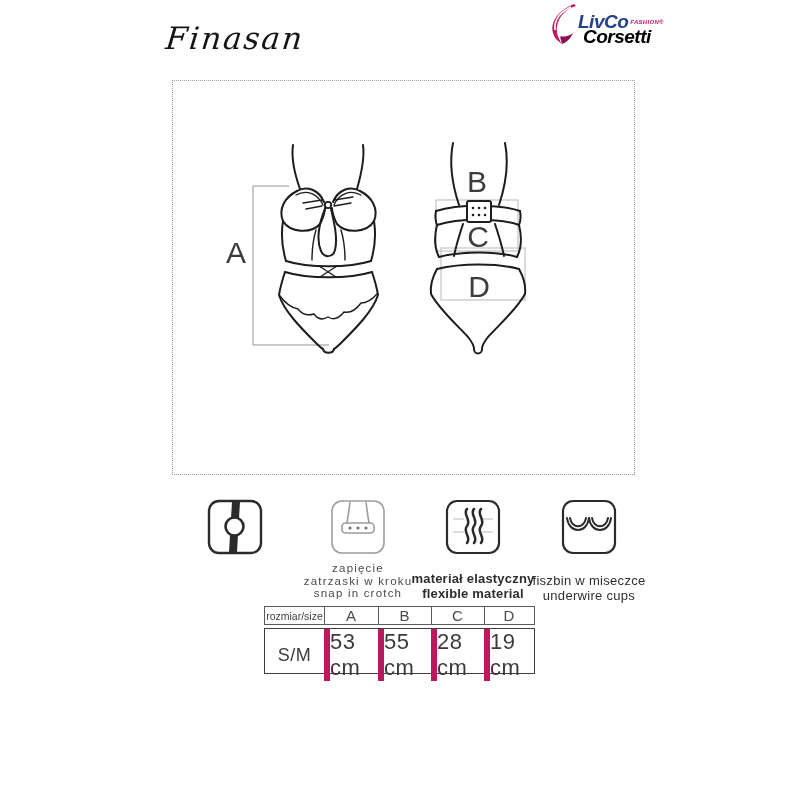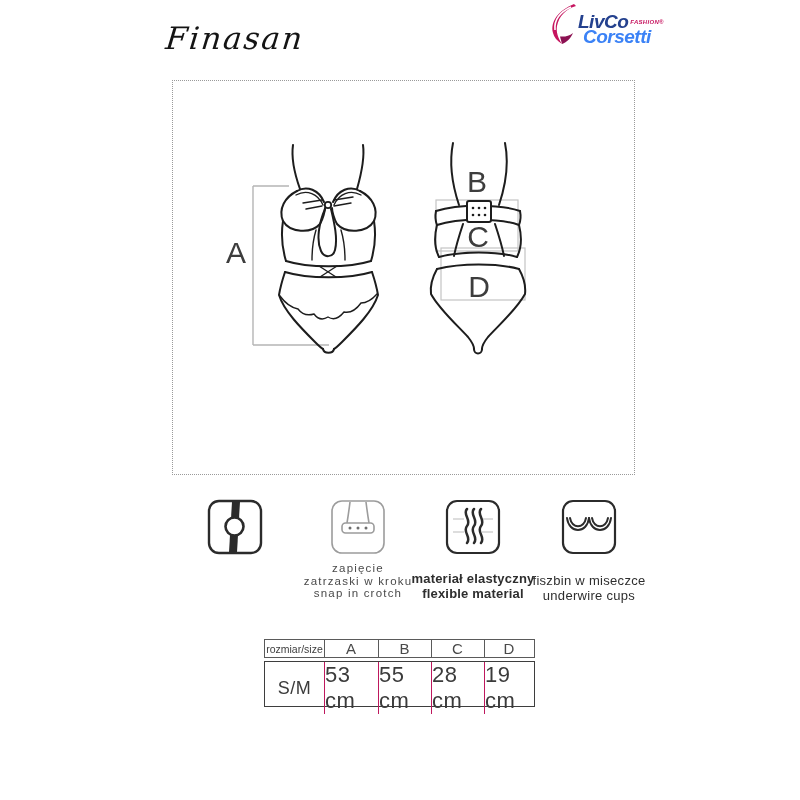--- a/index.html
+++ b/index.html
@@ -10,21 +10,21 @@
   .title{position:absolute;left:166px;top:20px;font-family:"DejaVu Serif",serif;
          font-style:italic;font-size:31px;letter-spacing:2px;color:#141414;transform:skewX(-6deg);}
 
   
   .logo{position:absolute;left:547px;top:3px;display:flex;align-items:flex-end;}
   .logo-swirl{width:30px;height:43px;flex:0 0 auto;}
   .logo-text{margin-left:1px;line-height:1;}
   .logo-row1{display:flex;align-items:flex-start;}
   .lv{font-size:19px;font-weight:bold;font-style:italic;color:#24418e;letter-spacing:-0.5px;}
   .fashion{font-size:6px;font-weight:bold;font-style:italic;color:#c6155f;margin-left:2px;margin-top:7px;letter-spacing:0.3px;}
-  .corsetti{font-size:19px;font-weight:bold;font-style:italic;color:#3b82f6;margin-top:-4px;margin-left:5px;letter-spacing:-0.5px;}
+  .corsetti{font-size:19px;font-weight:bold;font-style:italic;color:#000000;margin-top:-4px;margin-left:5px;letter-spacing:-0.5px;}
 
   
   .diagram{position:absolute;left:172px;top:80px;width:461px;height:393px;border:1px dotted #9a9a9a;}
   .diagram svg{display:block;width:461px;height:393px;}
   .gline{stroke:#b5b5b5;stroke-width:1.4;fill:none;}
   .grect{stroke:#c4c4c4;stroke-width:1.2;fill:none;}
   .dline{stroke:#1d1d1d;stroke-width:2;fill:none;stroke-linecap:round;stroke-linejoin:round;}
   .dthin{stroke:#1d1d1d;stroke-width:1.4;fill:none;stroke-linecap:round;}
   .mlabel{font-family:"Liberation Sans",sans-serif;font-size:30px;fill:#3d3d3d;}
 
@@ -32,30 +32,30 @@
   .feature{position:absolute;top:498px;width:170px;display:flex;flex-direction:column;align-items:center;}
   .f1{left:150px;} .f2{left:273px;} .f3{left:388px;} .f4{left:504px;}
   .ficon{width:58px;height:58px;}
   .fcap{text-align:center;color:#2e2e2e;font-size:13px;line-height:15px;margin-top:15px;letter-spacing:0.3px;}
   .f1 .fcap{font-weight:bold;}
   .f2 .fcap{margin-top:6px;font-size:11.5px;line-height:12.5px;letter-spacing:1.2px;color:#4a4a4a;}
   .f3 .fcap{font-weight:bold;letter-spacing:0.2px;}
   .f4 .fcap{margin-top:17px;}
 
   
-  .stable{position:absolute;left:264px;top:639px;}
+  .stable{position:absolute;left:264px;top:606px;}
   .thead{display:grid;grid-template-columns:59px 54px 53px 53px 50px;height:17px;border:1px solid #5a5a5a;}
   .th{display:flex;align-items:center;justify-content:center;font-size:15px;color:#4a4a4a;letter-spacing:1px;}
   .th + .th{border-left:1px solid #5a5a5a;}
   .th-size{font-size:10.5px;letter-spacing:0;color:#3e3e3e;}
   .tbody{margin-top:3px;border:1px solid #3e3e3e;}
   .trow{display:grid;grid-template-columns:59px 54px 53px 53px 50px;height:44px;}
   .trow + .trow{border-top:1px solid #3e3e3e;}
   .td{display:flex;align-items:center;justify-content:center;font-size:22px;color:#3b3b3b;letter-spacing:0.5px;}
-  .td + .td{border-left:1px solid #be185d;}
+  .td + .td{border-left:6px solid #be185d;}
   .td-size{font-size:18px;}
 </style>
 </head>
 <body>
 
 <div class="canvas">
 
   <div class="title">Finasan</div>
 
   <div class="logo">

